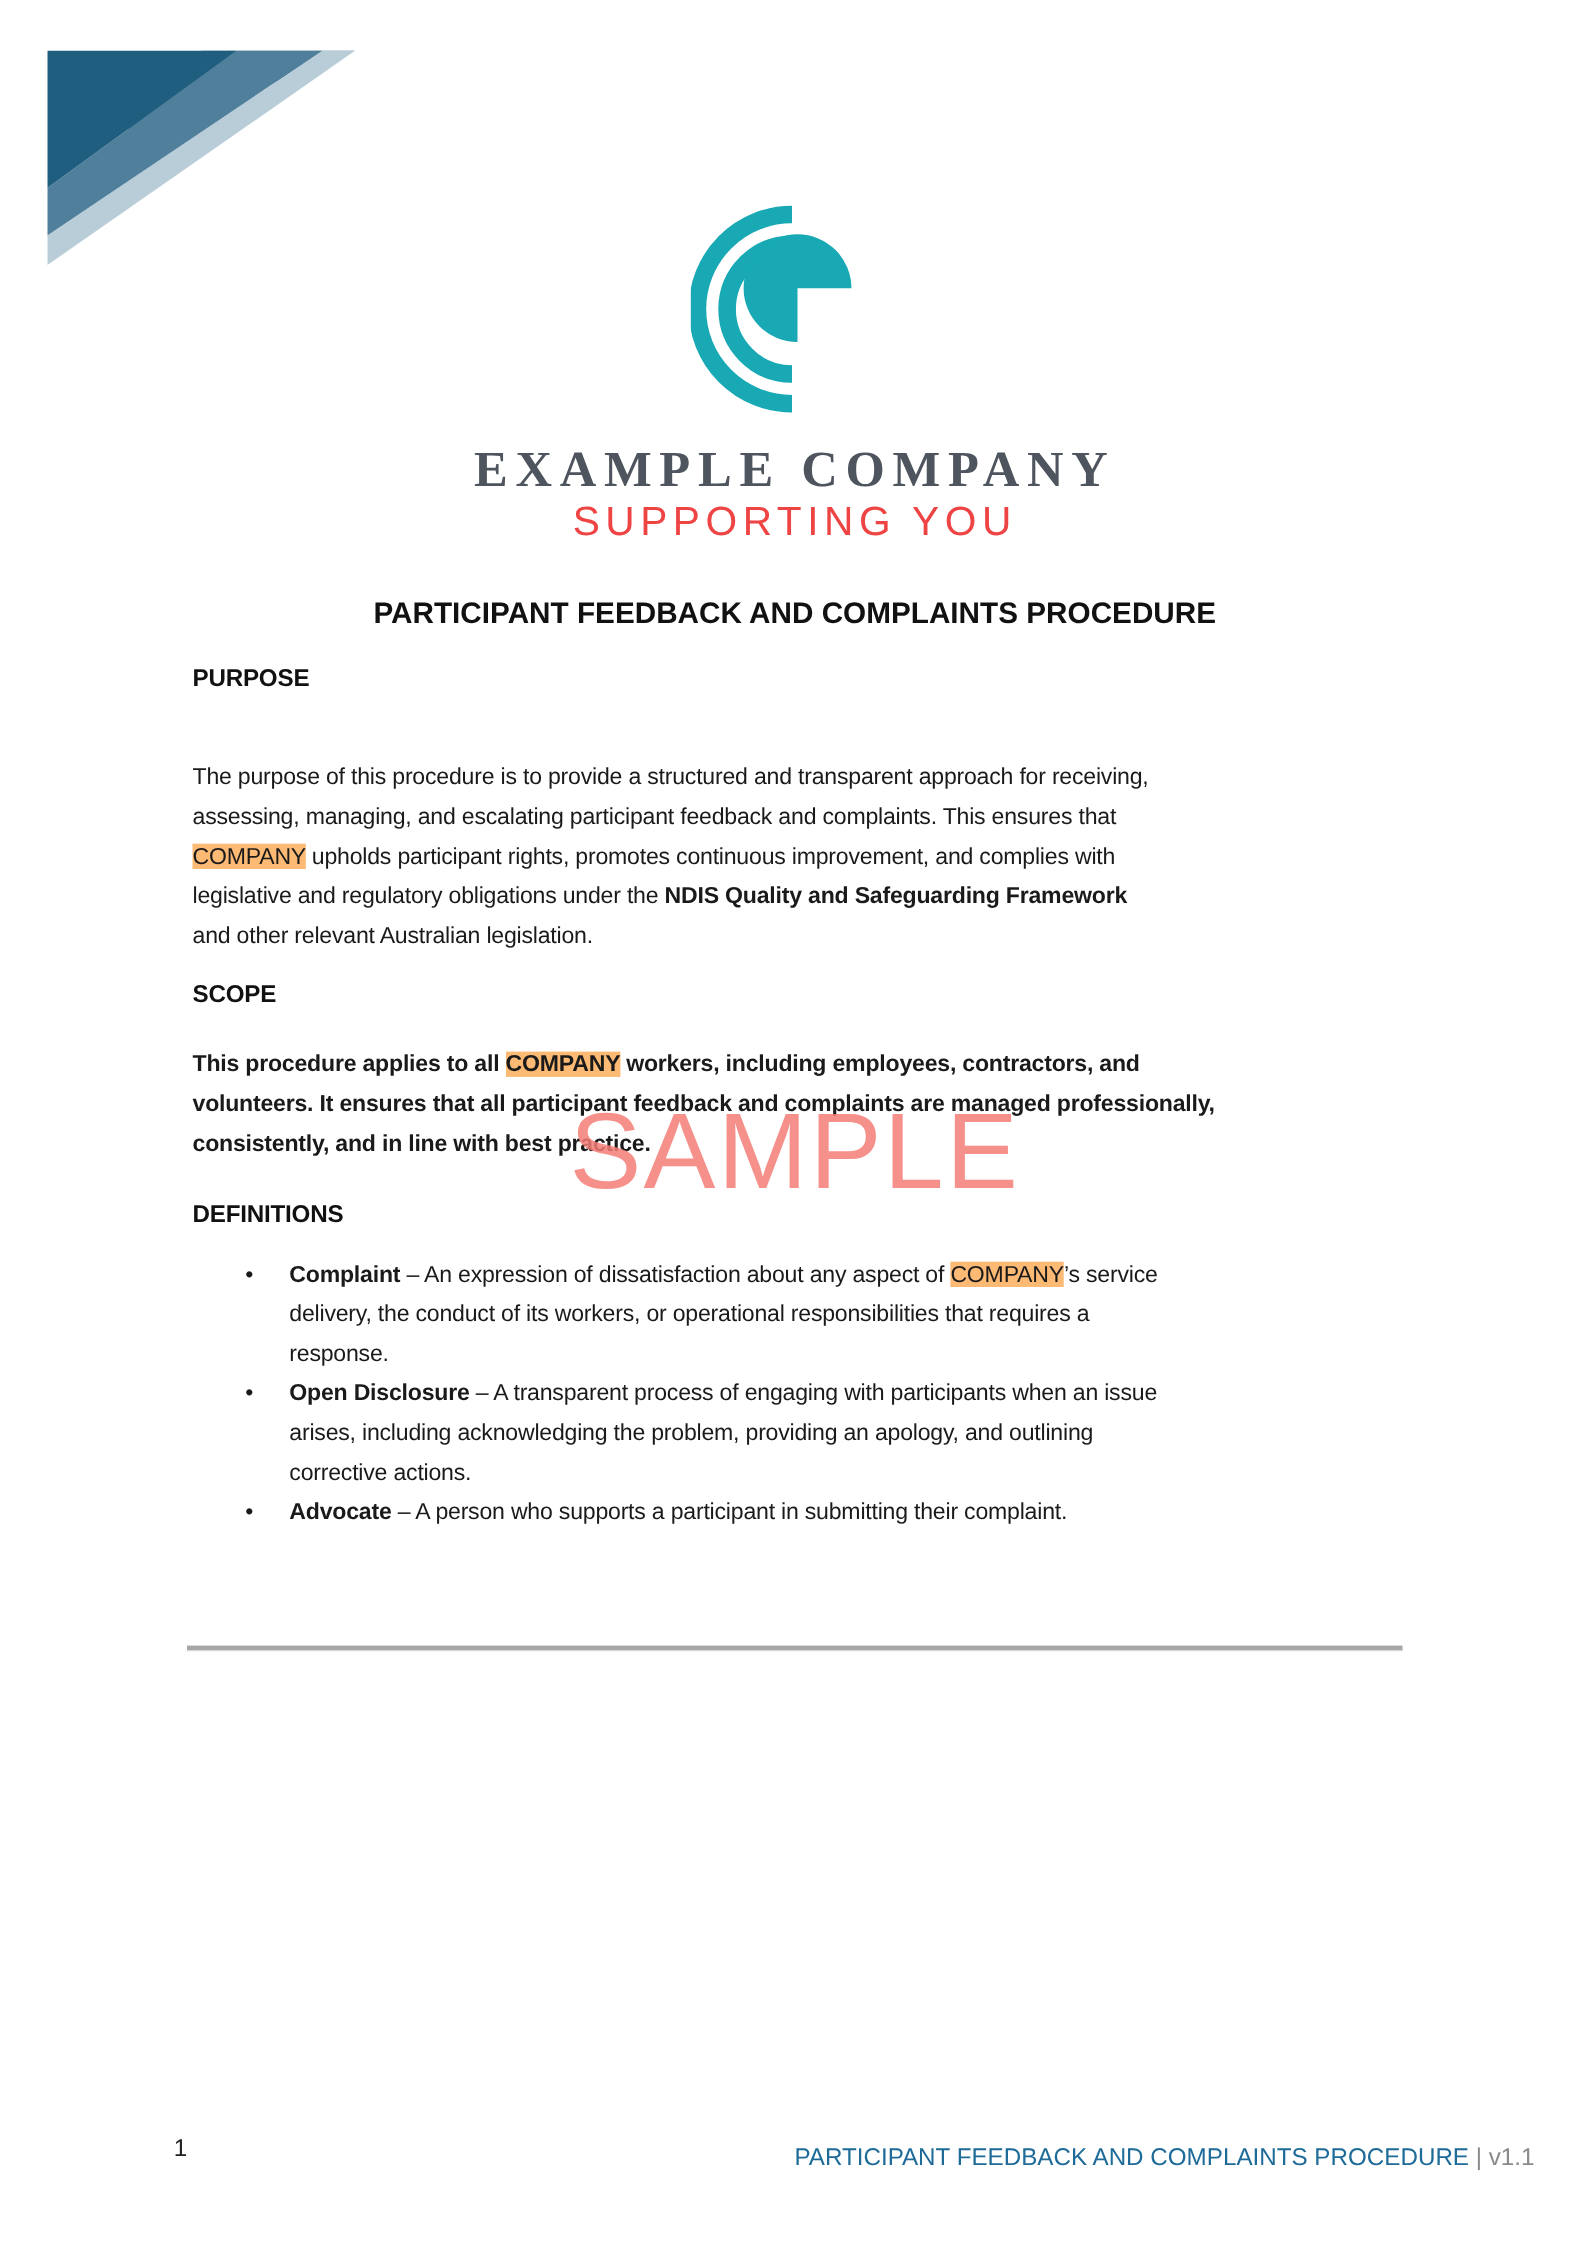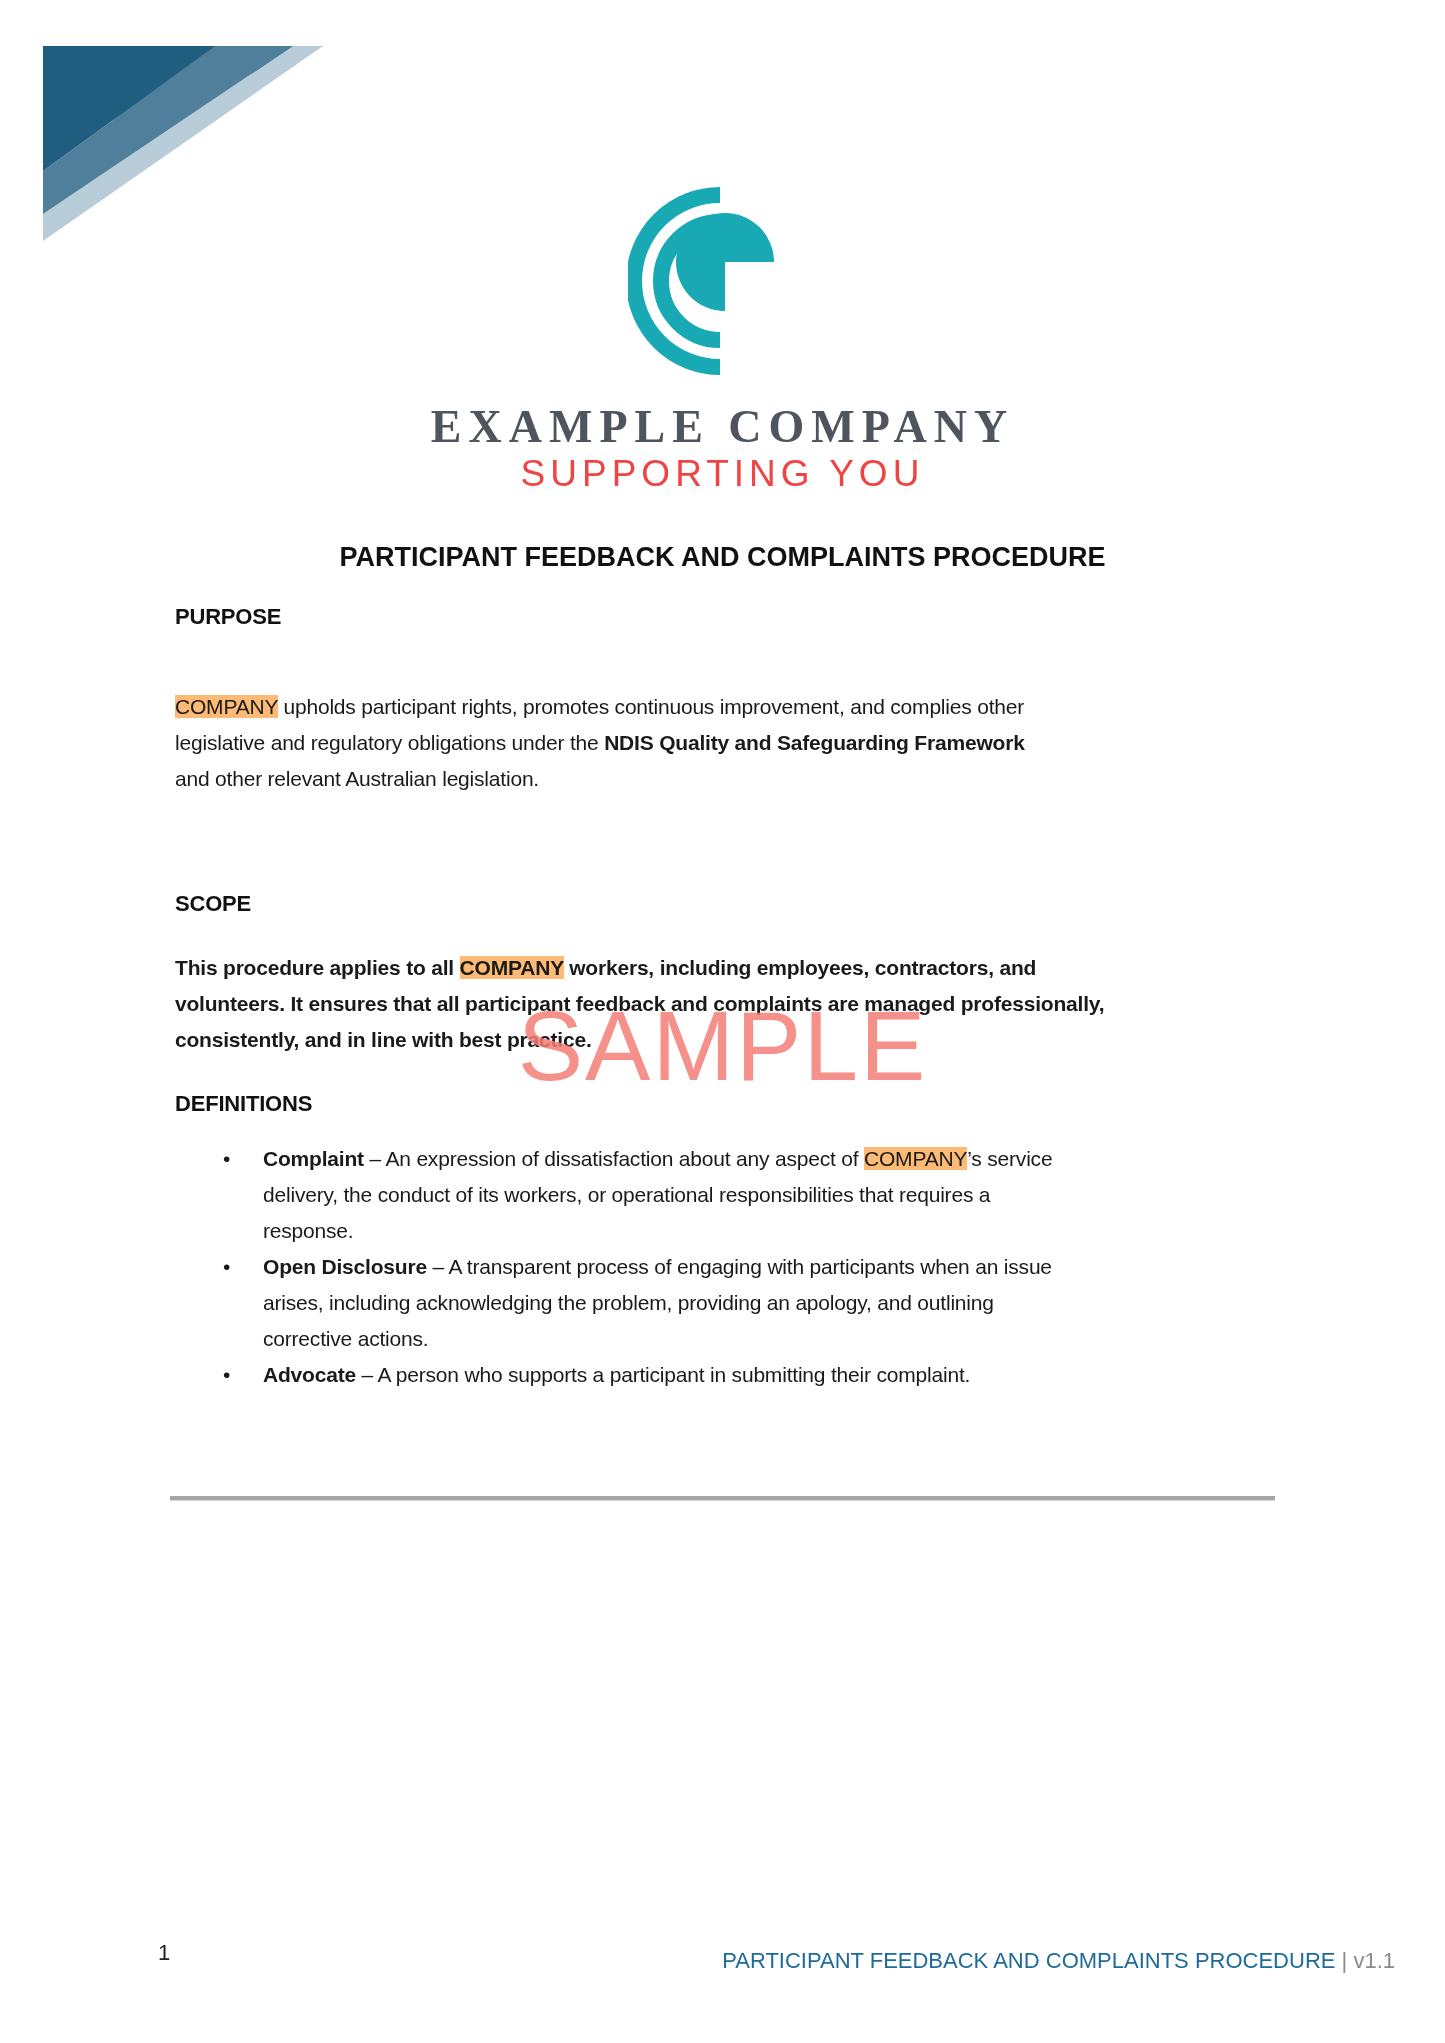--- a/index.html
+++ b/index.html
@@ -108,21 +108,23 @@
     <path d="M 92 44 A 59 59 0 1 0 92 162" fill="none" stroke-width="16" stroke="#18a9b4"></path>
     <path d="M 146 84 A 49 49 0 1 0 97 133 L 97 84 Z" fill="#18a9b4"></path>
   </svg>
 
   <div class="brand">EXAMPLE COMPANY</div>
   <div class="tagline">SUPPORTING YOU</div>
 
   <div class="doc-title">PARTICIPANT FEEDBACK AND COMPLAINTS PROCEDURE</div>
 
   <div class="section-heading h-purpose">PURPOSE</div>
-  <p class="body-text p-purpose"><span class="seg-h">COMPANY</span><span> upholds participant rights, promotes continuous improvement, and complies other
+  <p class="body-text p-purpose"><span>The purpose of this procedure is to provide a structured and transparent approach for receiving,
+assessing, managing, and escalating participant feedback and complaints. This ensures that
+</span><span class="seg-h">COMPANY</span><span> upholds participant rights, promotes continuous improvement, and complies with
 legislative and regulatory obligations under the </span><span class="seg-b">NDIS Quality and Safeguarding Framework</span><span>
 and other relevant Australian legislation.</span></p>
 
   <div class="section-heading h-scope">SCOPE</div>
   <p class="body-text p-scope"><span>This procedure applies to all </span><span class="seg-h">COMPANY</span><span> workers, including employees, contractors, and
 volunteers. It ensures that all participant feedback and complaints are managed professionally,
 consistently, and in line with best practice.</span></p>
 
   <div class="watermark">SAMPLE</div>
 

